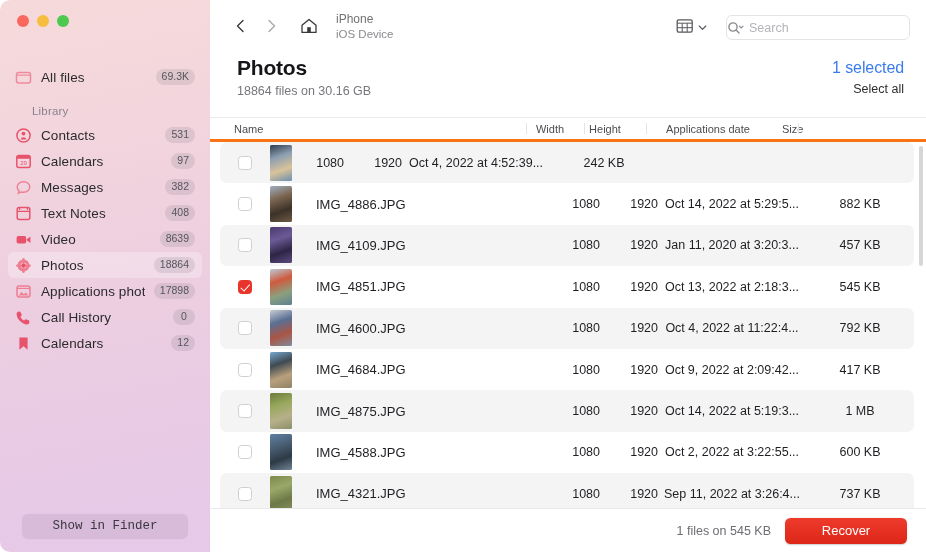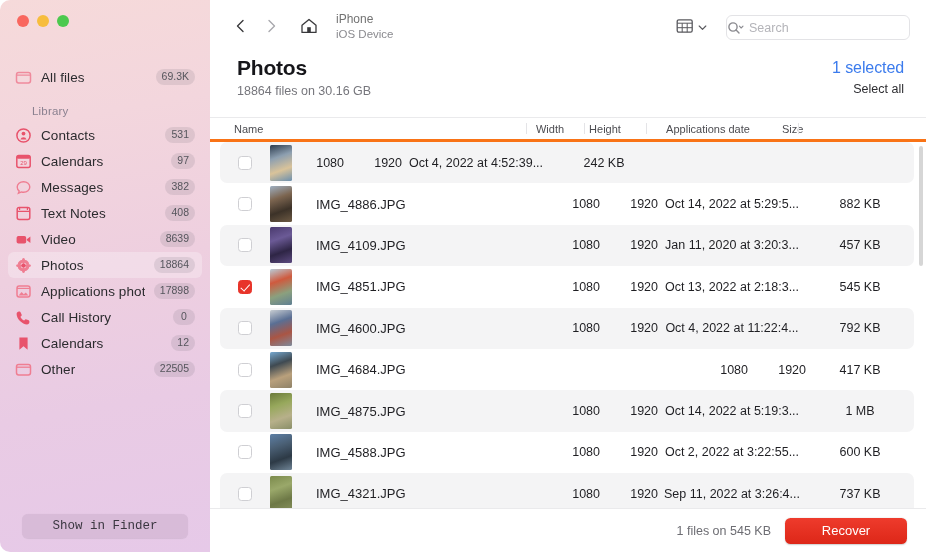--- a/index.html
+++ b/index.html
@@ -385,28 +385,20 @@
           <span class="side-label">Call History</span>
           <span class="side-badge">0</span>
         </div>
         <div class="side-row">
           <span class="ico"><svg viewBox="0 0 17 17" width="17" height="17">
               <path d="M4.4 2.4 H12.6 V14.8 L8.5 11.3 L4.4 14.8 Z" fill="#e8536c"></path>
             </svg></span>
           <span class="side-label">Calendars</span>
           <span class="side-badge">12</span>
         </div>
-        <div class="side-row">
-          <span class="ico"><svg viewBox="0 0 17 17" width="17" height="17">
-              <rect x="1.5" y="3.5" width="14" height="10.5" rx="2.2" fill="none" stroke="#ef7e92" stroke-width="1.5"></rect>
-              <path d="M1.5 6.2 H15.5" stroke="#ef7e92" stroke-width="1.3"></path>
-            </svg></span>
-          <span class="side-label">Other</span>
-          <span class="side-badge">22505</span>
-        </div>
       </div>
 
     <div class="show-finder-wrap">
       <button id="show-in-finder">Show in Finder</button>
     </div>
   </div>
 
   <div id="main">
 
     <div id="toolbar">
@@ -535,20 +527,21 @@
             <span class="cell-h">1920</span>
             <span class="cell-date">Oct 4, 2022 at 11:22:4...</span>
             <span class="cell-size">792 KB</span>
           </div>
           <div class="row">
             <span class="cb"></span>
             <span class="thumb" style="background:linear-gradient(160deg,#76a8cf 0%,#3f4a52 34%,#b9a07c 67%,#8f8267 100%)"></span>
             <span class="cell-name">IMG_4684.JPG</span>
             <span class="cell-w">1080</span>
             <span class="cell-h">1920</span>
+            <span class="cell-date">Oct 9, 2022 at 2:09:42...</span>
             <span class="cell-size">417 KB</span>
           </div>
           <div class="row alt">
             <span class="cb"></span>
             <span class="thumb" style="background:linear-gradient(160deg,#6b7a3a 0%,#97a85c 34%,#b7b08a 67%,#8a8f68 100%)"></span>
             <span class="cell-name">IMG_4875.JPG</span>
             <span class="cell-w">1080</span>
             <span class="cell-h">1920</span>
             <span class="cell-date">Oct 14, 2022 at 5:19:3...</span>
             <span class="cell-size">1 MB</span>

